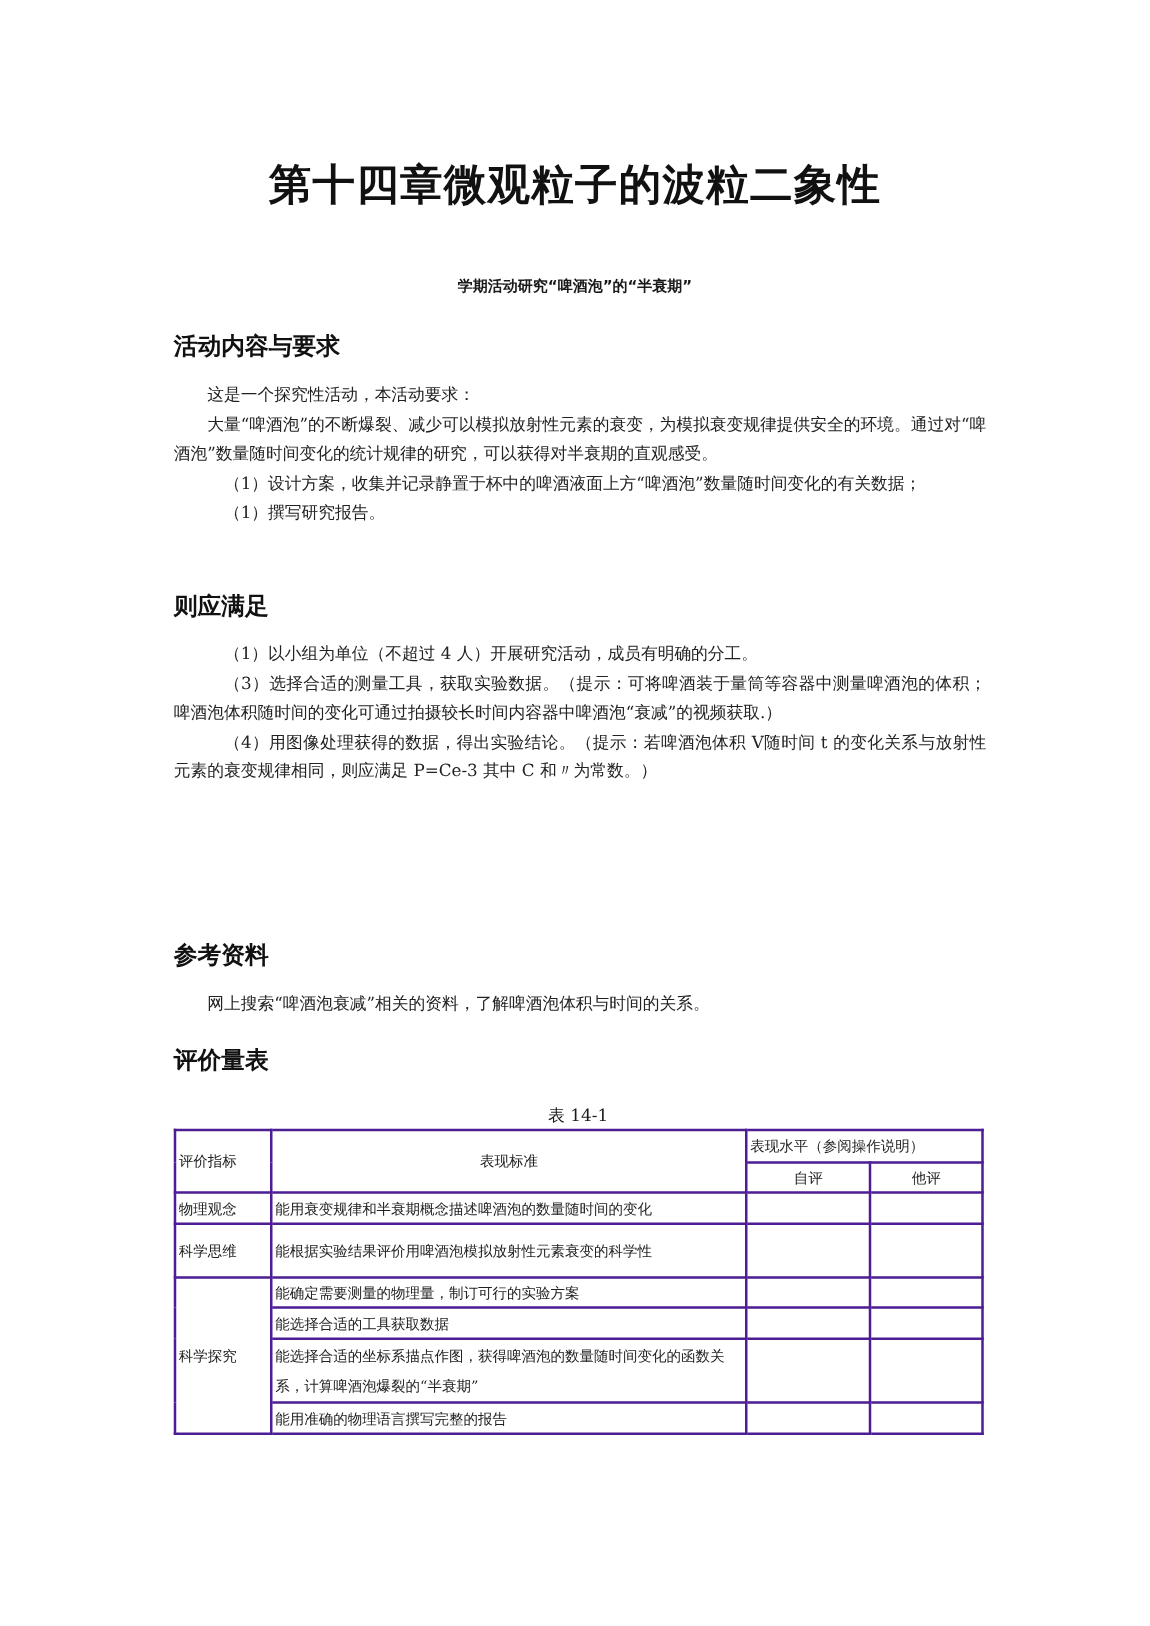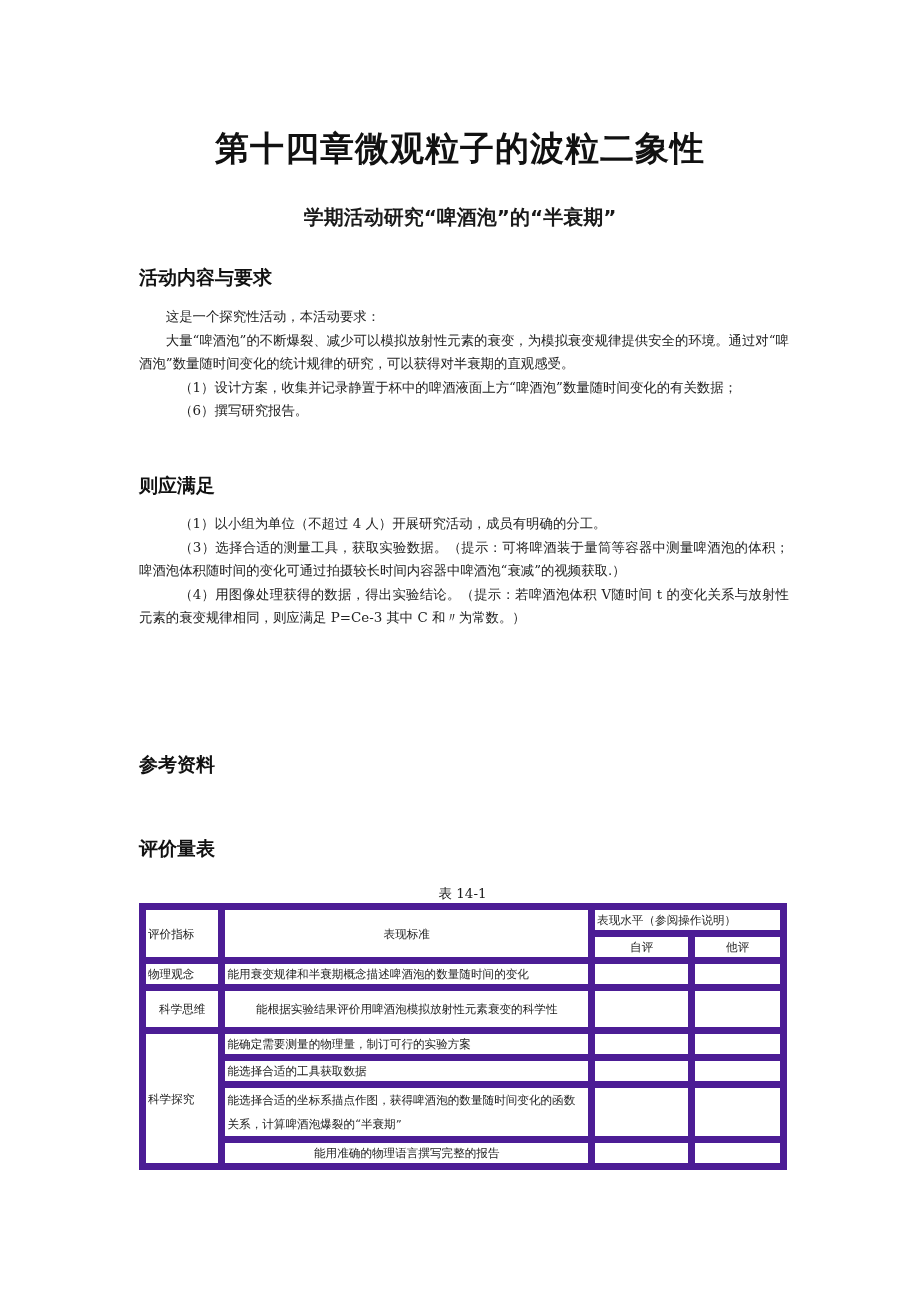--- a/index.html
+++ b/index.html
@@ -1,64 +1,67 @@
 <!DOCTYPE html>
 <html><head>
 <meta charset="utf-8">
 <style>
   html, body { margin: 0; padding: 0; background: #ffffff; }
   body { width: 920px; height: 1301px; position: relative; overflow: hidden; color: #1a1a1a;
          font-family: "DejaVu Serif", "Liberation Serif", serif; }
   .page { position: absolute; left: 0; top: 0; width: 920px; height: 1301px; }
   .chapter-title { position: absolute; left: 0; width: 920px; top: 126px; text-align: center;
          font-size: 34px; font-weight: bold; letter-spacing: 1px; line-height: 44px; color: #111; }
-  .sub-title { position: absolute; left: 0; width: 920px; top: 202px; text-align: center;
-         font-size: 20px; font-weight: bold; line-height: 30px; font-family: "DejaVu Sans", sans-serif; }
+  .sub-title { position: absolute; left: 0; width: 920px; top: 214px; text-align: center;
+         font-size: 12px; font-weight: bold; line-height: 30px; font-family: "DejaVu Sans", sans-serif; }
   .h2 { position: absolute; left: 139px; font-size: 19px; line-height: 28px; font-weight: bold;
         font-family: "DejaVu Sans", sans-serif; color: #111; }
   .para { position: absolute; left: 139px; width: 650px; font-size: 13.4px; line-height: 23.5px;
           text-align: justify; color: #222; }
   .para p { margin: 0; }
   .indent { text-indent: 2em; }
   .indent3 { text-indent: 3em; }
   .caption { position: absolute; left: 139px; width: 647px; top: 883px; text-align: center;
              font-size: 13.5px; line-height: 20px; }
   table.eval { position: absolute; left: 139px; top: 903px; width: 648px; border-collapse: collapse;
                font-size: 11.6px; color: #222; }
-  table.eval td { border: 7px solid #4c1d95; padding: 0 2px; vertical-align: middle; line-height: 20px; }
+  table.eval td { border: 2px solid #4c1d95; padding: 0 2px; vertical-align: middle; line-height: 20px; }
   .c1 { width: 72px; }
   .c2 { width: 379px; }
   .c3 { width: 94px; }
   .c4 { width: 85px; }
   .center { text-align: center; }
 </style>
 </head>
 <body>
 
 <div class="page">
 
   <div class="chapter-title">第十四章微观粒子的波粒二象性</div>
   <div class="sub-title">学期活动研究“啤酒泡”的“半衰期”</div>
 
   <div class="h2" style="top:263px;">活动内容与要求</div>
   <div class="para" style="top:305px;">
     <p class="indent">这是一个探究性活动，本活动要求：</p>
     <p class="indent">大量“啤酒泡”的不断爆裂、减少可以模拟放射性元素的衰变，为模拟衰变规律提供安全的环境。通过对“啤酒泡”数量随时间变化的统计规律的研究，可以获得对半衰期的直观感受。</p>
     <p class="indent3">（1）设计方案，收集并记录静置于杯中的啤酒液面上方“啤酒泡”数量随时间变化的有关数据；</p>
-    <p class="indent3">（6）撰写研究报告。</p>
+    <p class="indent3">（1）撰写研究报告。</p>
   </div>
 
   <div class="h2" style="top:471px;">则应满足</div>
   <div class="para" style="top:512px;">
     <p class="indent3">（1）以小组为单位（不超过 4 人）开展研究活动，成员有明确的分工。</p>
     <p class="indent3">（3）选择合适的测量工具，获取实验数据。（提示：可将啤酒装于量筒等容器中测量啤酒泡的体积；啤酒泡体积随时间的变化可通过拍摄较长时间内容器中啤酒泡“衰减”的视频获取.）</p>
     <p class="indent3">（4）用图像处理获得的数据，得出实验结论。（提示：若啤酒泡体积 V随时间 t 的变化关系与放射性元素的衰变规律相同，则应满足 P=Ce-3 其中 C 和〃为常数。）</p>
   </div>
 
   <div class="h2" style="top:750px;">参考资料</div>
+  <div class="para" style="top:792px;">
+    <p class="indent">网上搜索“啤酒泡衰减”相关的资料，了解啤酒泡体积与时间的关系。</p>
+  </div>
 
   <div class="h2" style="top:834px;">评价量表</div>
 
   <div class="caption">表 14-1</div>
 
   <table class="eval">
     <tbody>
         <tr style="height:26px;">
       <td class="c1" rowspan="2">评价指标</td>
       <td class="c2 center" rowspan="2">表现标准</td>
@@ -67,21 +70,21 @@
     <tr style="height:24px;">
       <td class="c3 center">自评</td>
       <td class="c4 center">他评</td>
     </tr>
     <tr style="height:25px;">
       <td>物理观念</td>
       <td>能用衰变规律和半衰期概念描述啤酒泡的数量随时间的变化</td>
       <td></td>
       <td></td>
     </tr>
-    <tr style="height:43px;text-align:center;">
+    <tr style="height:43px;">
       <td>科学思维</td>
       <td>能根据实验结果评价用啤酒泡模拟放射性元素衰变的科学性</td>
       <td></td>
       <td></td>
     </tr>
     <tr style="height:24px;">
       <td rowspan="4">科学探究</td>
       <td>能确定需要测量的物理量，制订可行的实验方案</td>
       <td></td>
       <td></td>
@@ -89,21 +92,21 @@
     <tr style="height:25px;">
       <td>能选择合适的工具获取数据</td>
       <td></td>
       <td></td>
     </tr>
     <tr style="height:51px;">
       <td style="line-height:24px;">能选择合适的坐标系描点作图，获得啤酒泡的数量随时间变化的函数关系，计算啤酒泡爆裂的“半衰期”</td>
       <td></td>
       <td></td>
     </tr>
-    <tr style="height:25px;text-align:center;">
+    <tr style="height:25px;">
       <td>能用准确的物理语言撰写完整的报告</td>
       <td></td>
       <td></td>
     </tr>
   </tbody>
     </table>
 
 </div>
 
 </body></html>

